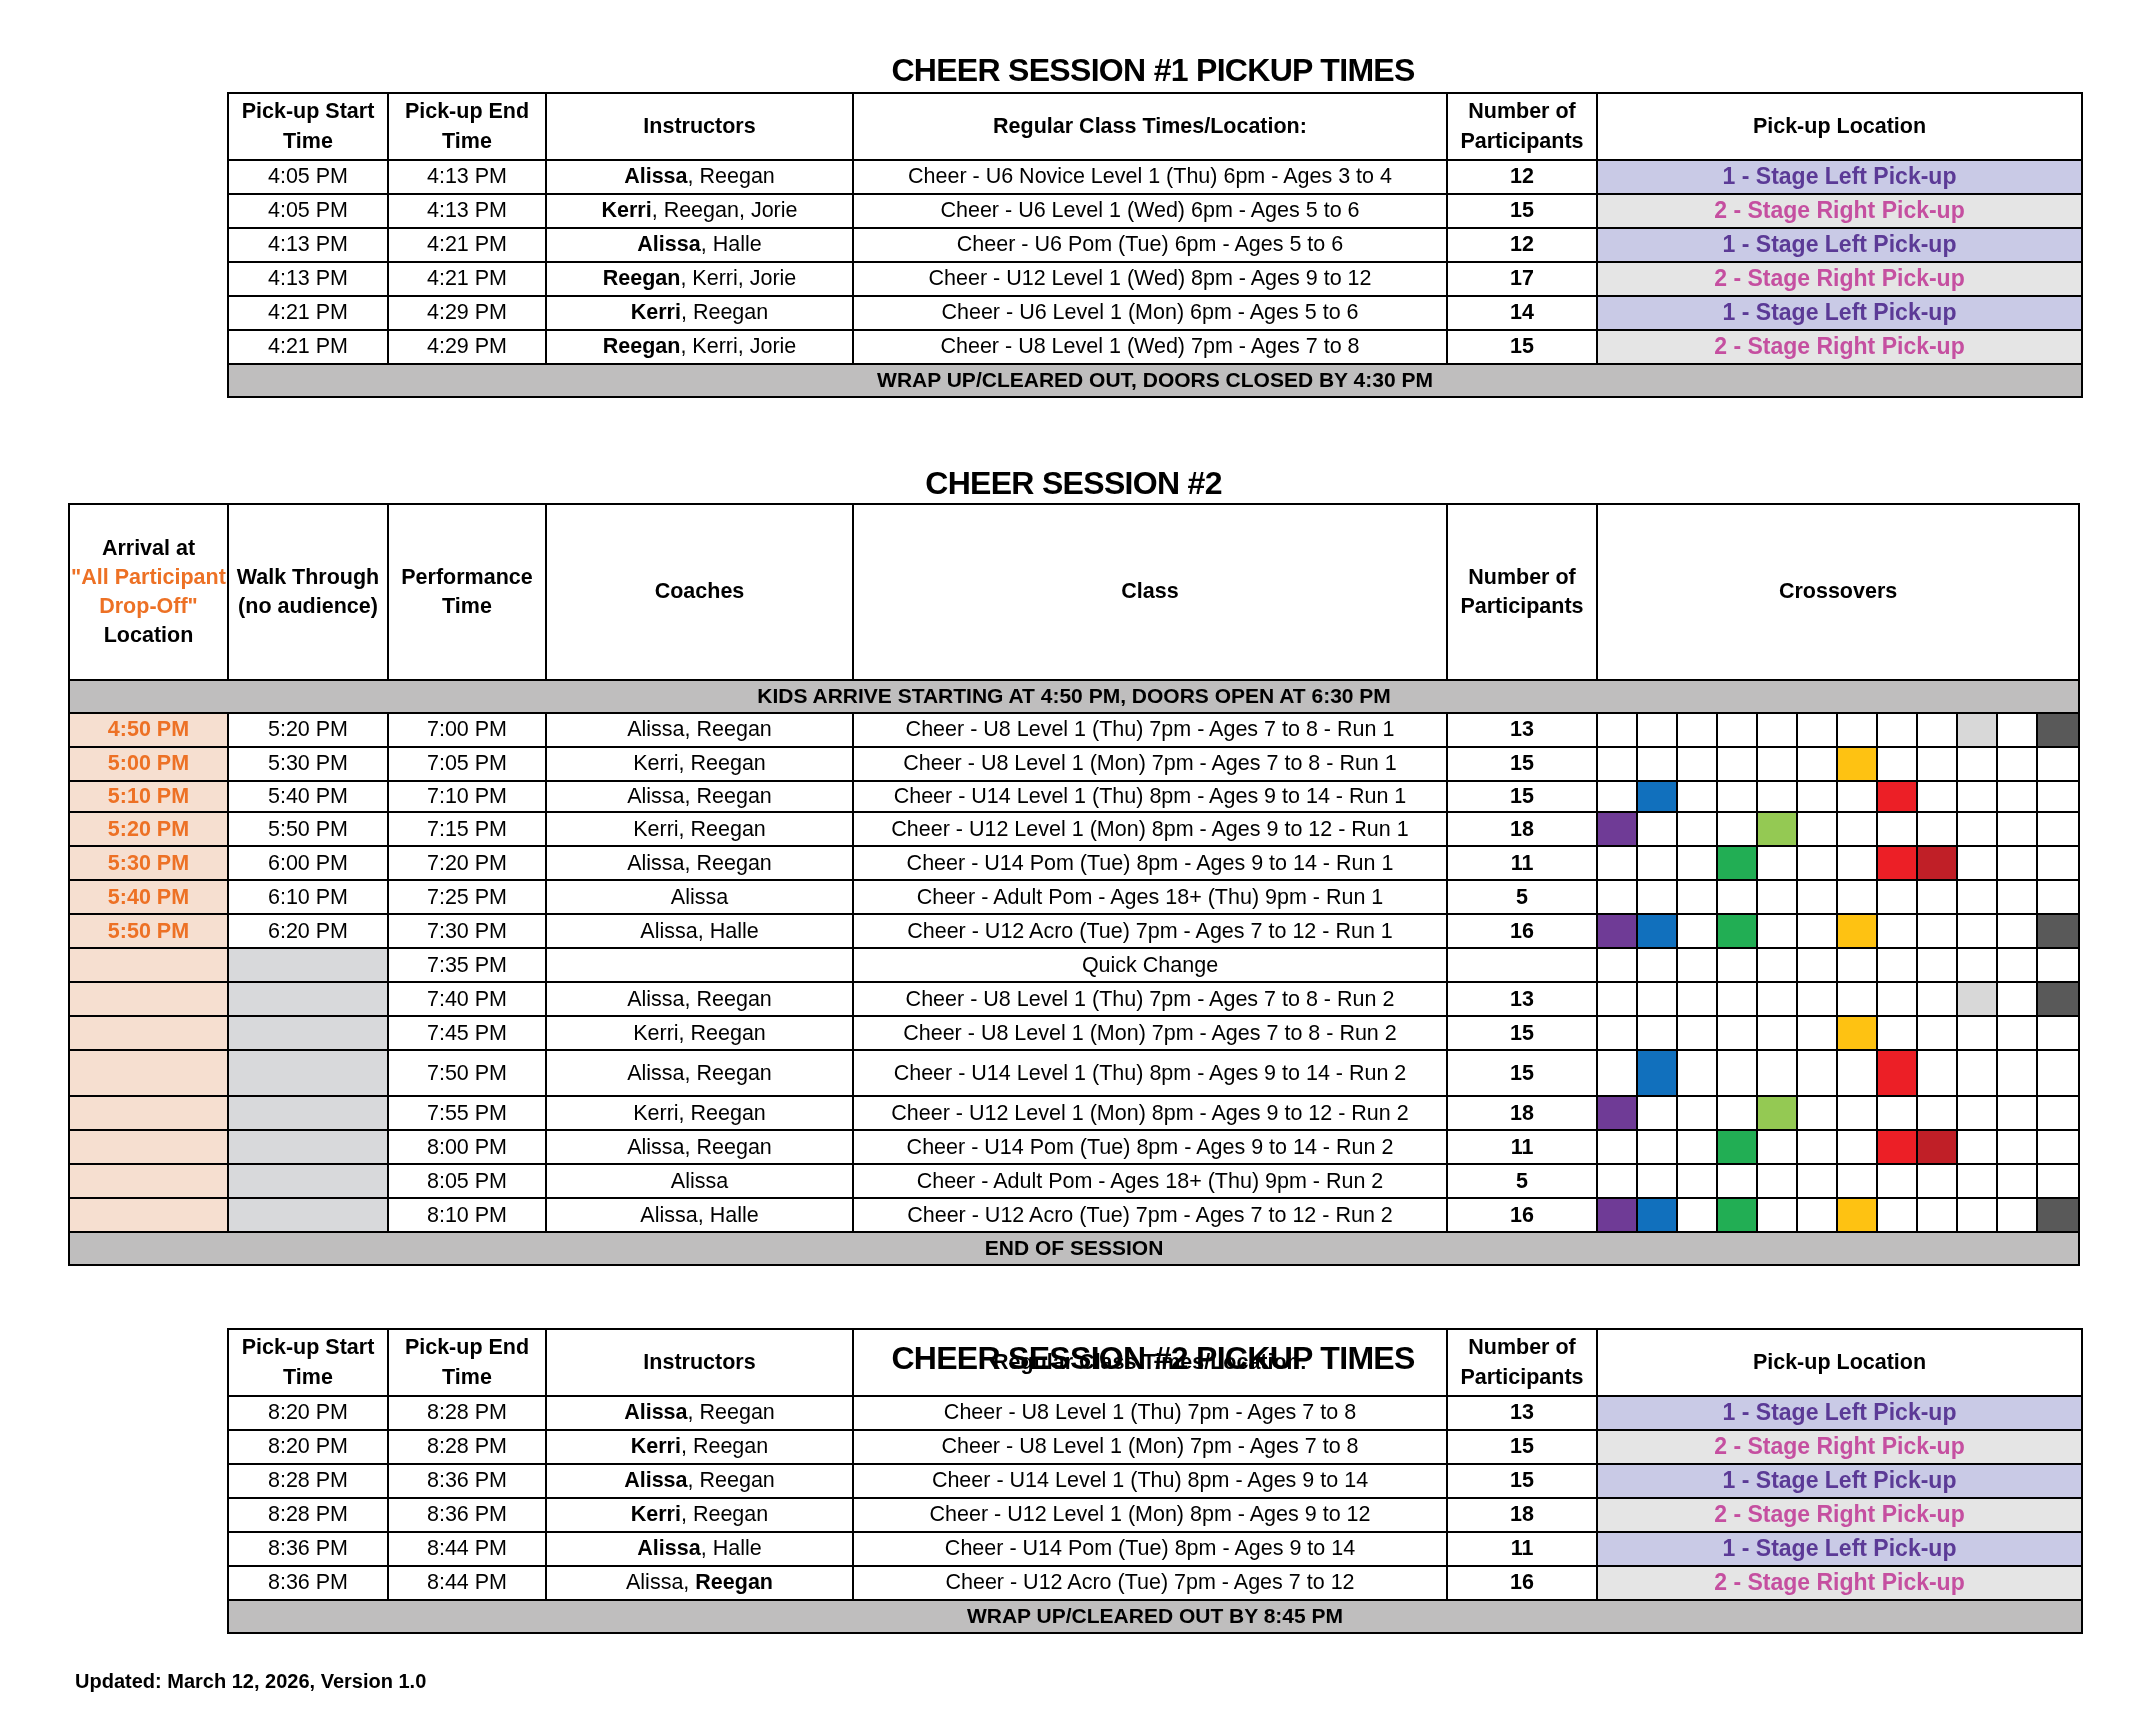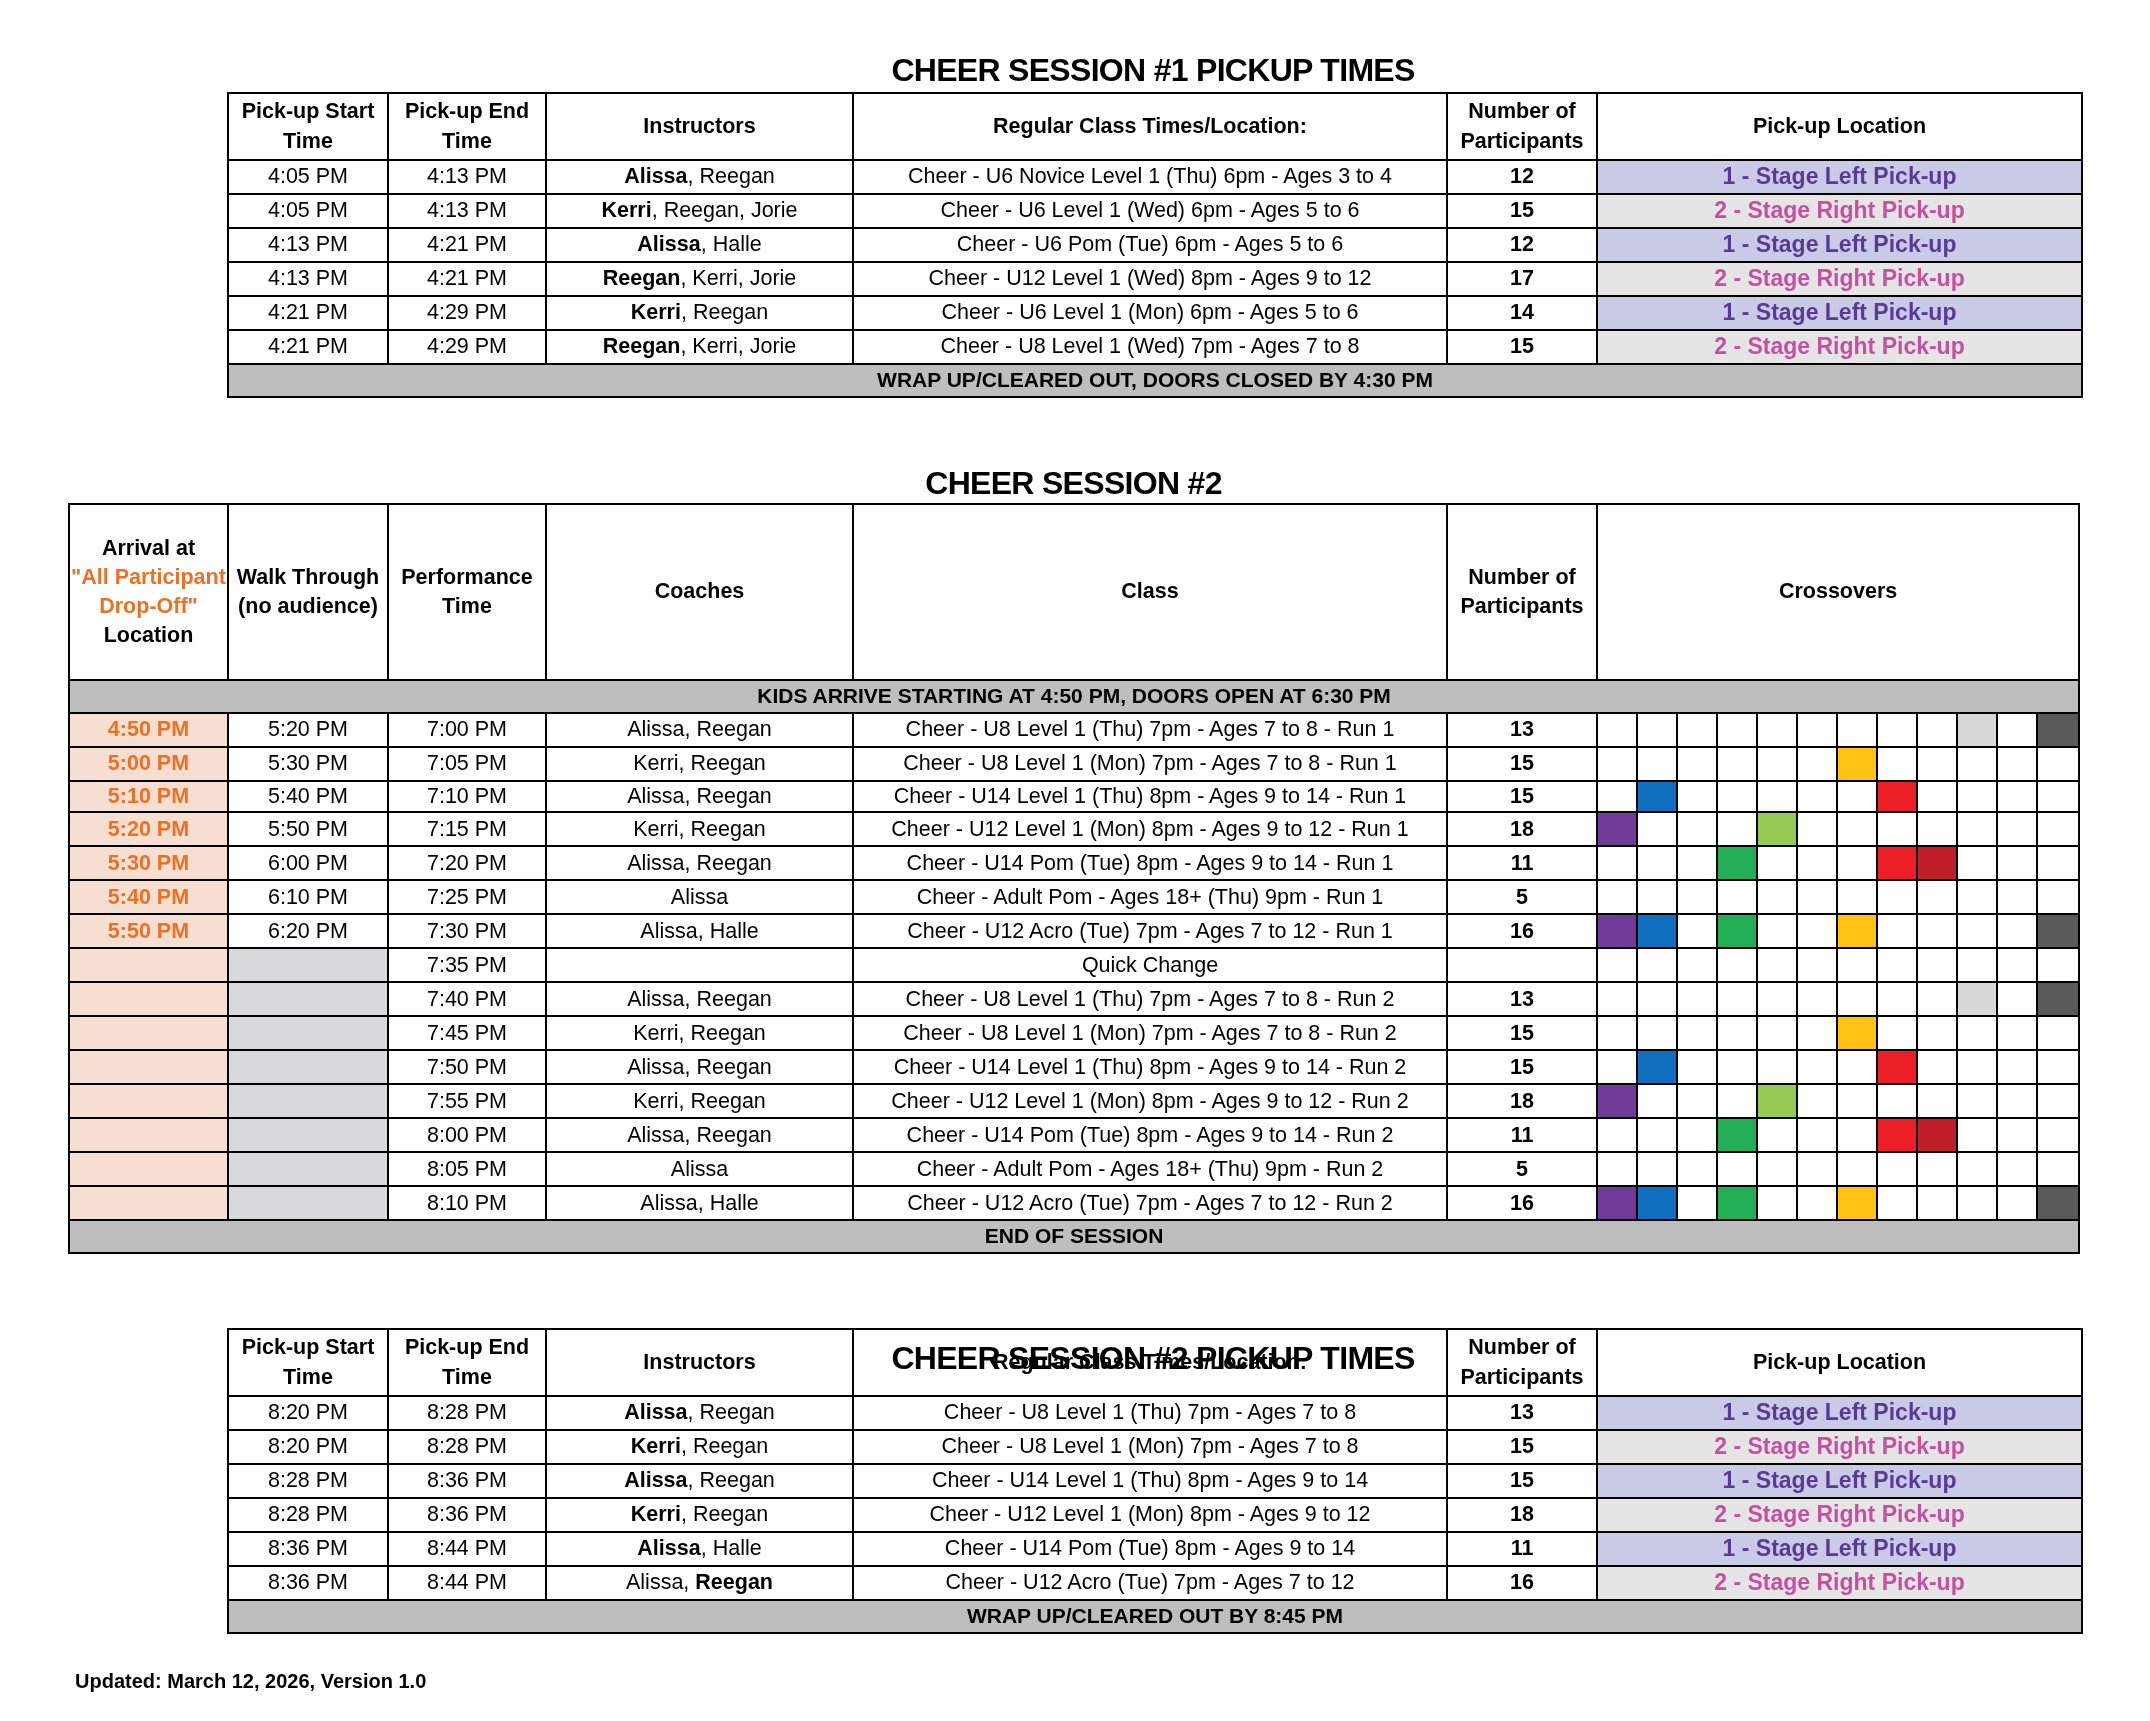--- a/index.html
+++ b/index.html
@@ -334,21 +334,21 @@
         <td class="xc"></td>
         <td class="xc"></td>
         <td class="xc"></td>
         <td class="xc" style="background: rgb(254, 194, 18);"></td>
         <td class="xc"></td>
         <td class="xc"></td>
         <td class="xc"></td>
         <td class="xc"></td>
         <td class="xc"></td>
       </tr>
-      <tr style="height: 34px; margin-left: 9px;">
+      <tr style="height: 46px; margin-left: 9px;">
         <td class="arrival-empty"></td>
         <td class="walk-empty"></td>
         <td>7:50 PM</td>
         <td>Alissa, Reegan</td>
         <td>Cheer - U14 Level 1 (Thu) 8pm - Ages 9 to 14 - Run 2</td>
         <td class="num">15</td>
         <td class="xc"></td>
         <td class="xc" style="background: rgb(17, 112, 189);"></td>
         <td class="xc"></td>
         <td class="xc"></td>

